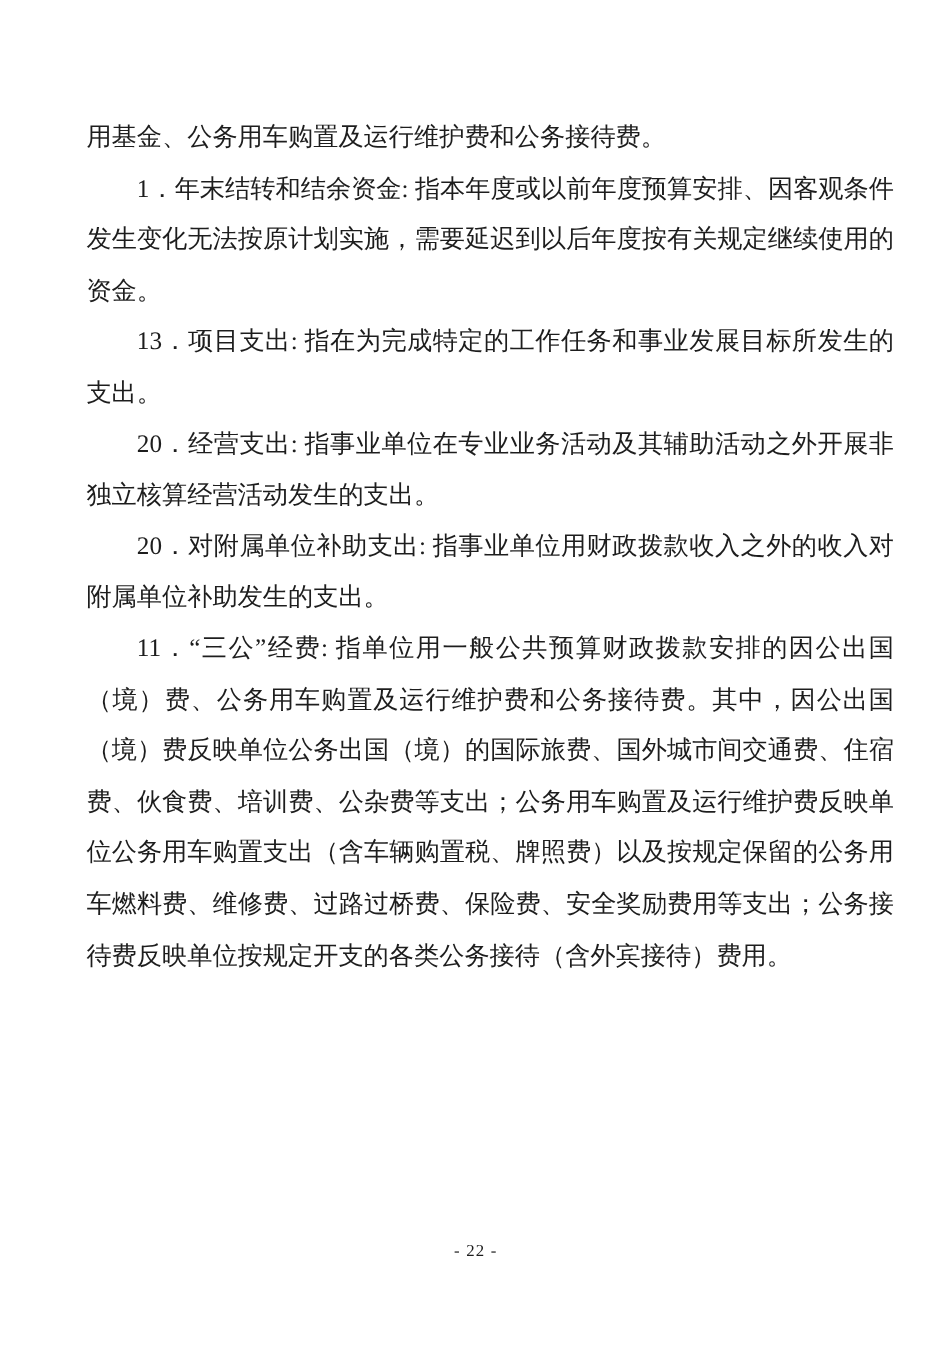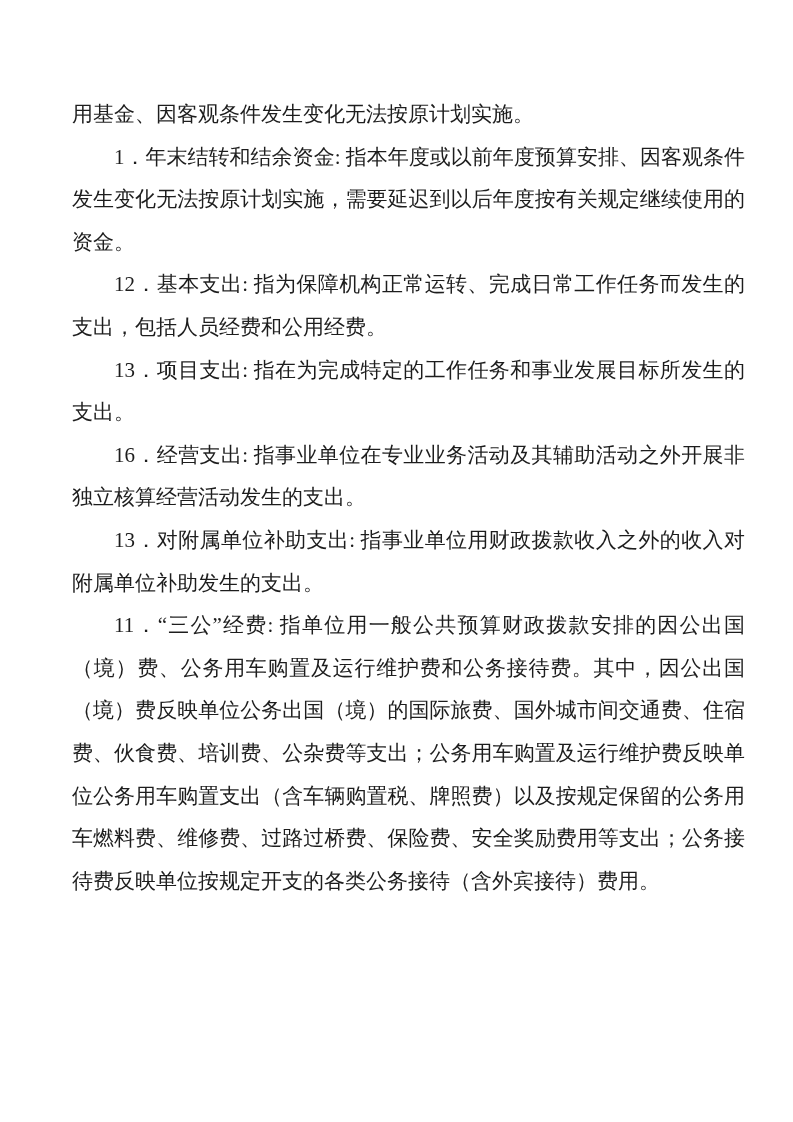--- a/index.html
+++ b/index.html
@@ -48,21 +48,21 @@
     font-size: 14px;
     color: #1d1d1d;
     letter-spacing: 1px;
   }
 </style>
 </head>
 <body>
 
 <div class="page">
   <div class="doc-body">
-    <p class="para continuation">用基金、因客观条件发生变化无法按原计划实施。</p>
+    <p class="para continuation">用基金、公务用车购置及运行维护费和公务接待费。</p>
     <p class="para">1．年末结转和结余资金: 指本年度或以前年度预算安排、因客观条件发生变化无法按原计划实施，需要延迟到以后年度按有关规定继续使用的资金。</p>
-    <p class="para">12．基本支出: 指为保障机构正常运转、完成日常工作任务而发生的支出，包括人员经费和公用经费。</p>
     <p class="para">13．项目支出: 指在为完成特定的工作任务和事业发展目标所发生的支出。</p>
-    <p class="para">16．经营支出: 指事业单位在专业业务活动及其辅助活动之外开展非独立核算经营活动发生的支出。</p>
-    <p class="para">13．对附属单位补助支出: 指事业单位用财政拨款收入之外的收入对附属单位补助发生的支出。</p>
+    <p class="para">20．经营支出: 指事业单位在专业业务活动及其辅助活动之外开展非独立核算经营活动发生的支出。</p>
+    <p class="para">20．对附属单位补助支出: 指事业单位用财政拨款收入之外的收入对附属单位补助发生的支出。</p>
     <p class="para">11．“三公”经费: 指单位用一般公共预算财政拨款安排的因公出国（境）费、公务用车购置及运行维护费和公务接待费。其中，因公出国（境）费反映单位公务出国（境）的国际旅费、国外城市间交通费、住宿费、伙食费、培训费、公杂费等支出；公务用车购置及运行维护费反映单位公务用车购置支出（含车辆购置税、牌照费）以及按规定保留的公务用车燃料费、维修费、过路过桥费、保险费、安全奖励费用等支出；公务接待费反映单位按规定开支的各类公务接待（含外宾接待）费用。</p>
   </div>
+  <div class="page-footer">- 22 -</div>
 </div>
 
 </body></html>

